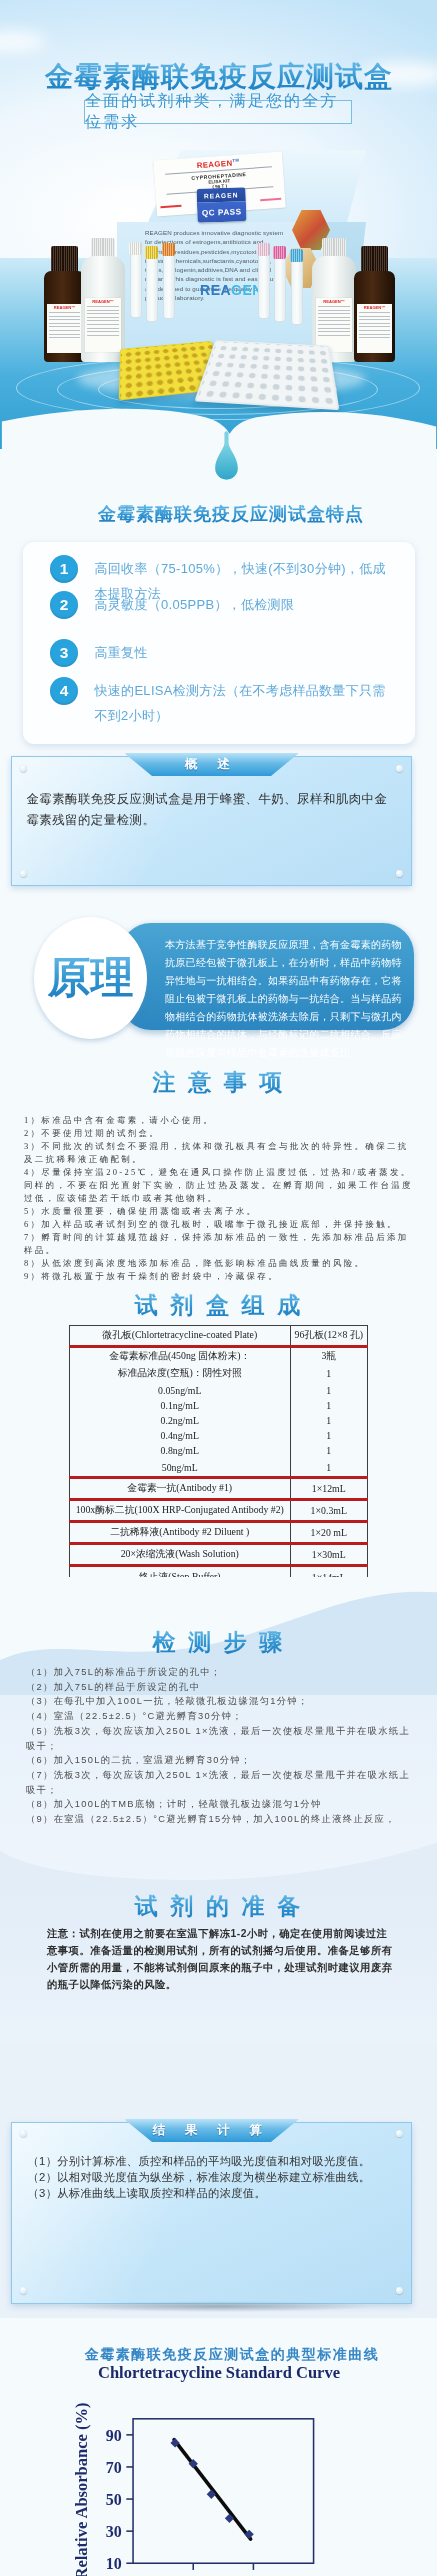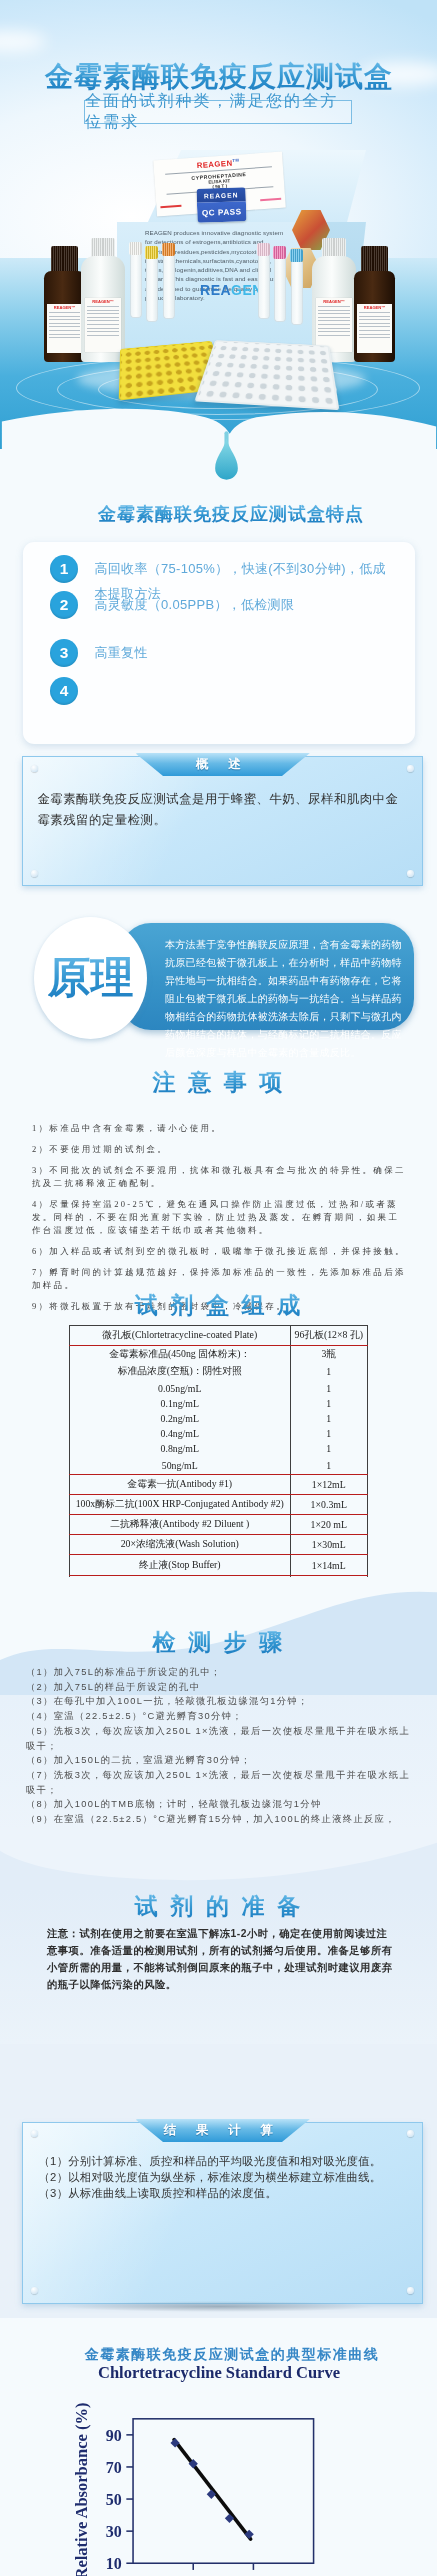--- a/index.html
+++ b/index.html
@@ -81,21 +81,21 @@
   .feat-heading{position:absolute;left:0;top:490px;width:438px;margin:12px;text-align:center;
       font-size:18px;font-weight:bold;letter-spacing:1px;}
   .feat-panel{position:absolute;left:23px;top:542px;width:392px;height:202px;background:#fdfeff;
       border-radius:11.3px;box-shadow:0 2.1px 7.2px rgba(120,160,195,.25);}
   .feat-row{position:absolute;left:27px;display:flex;align-items:flex-start;width:340px;}
   .feat-num{flex:0 0 28px;height:28px;border-radius:50%;background:#29a3dd;color:#fff;
       font-size:15.5px;font-weight:bold;display:flex;align-items:center;justify-content:center;margin-right:16.5px;
       box-shadow:inset 0 -1.5px 2.1px rgba(0,0,0,.12);}
   .feat-text{font-size:13px;line-height:25px;color:#5fa9da;letter-spacing:0.3px;margin-top:1px;}
   
-  .panel{position:absolute;left:22px;width:399px;background:linear-gradient(155deg,#e3f4fd 0%,#c7e7fa 45%,#b7def6 100%);
+  .panel{position:absolute;left:11px;width:399px;background:linear-gradient(155deg,#e3f4fd 0%,#c7e7fa 45%,#b7def6 100%);
       border:0.5px solid #8ec8ec;box-shadow:0 3.1px 6.2px rgba(110,160,200,.35);}
   .panel .sheen{position:absolute;inset:0;background:linear-gradient(115deg,rgba(255,255,255,.55) 0%,rgba(255,255,255,0) 42%);}
   .tab{position:absolute;left:50%;top:-4.1px;transform:translateX(-50%);width:175px;height:23px;
       background:linear-gradient(180deg,#b8e2f8 0%,#66b9e6 45%,#2f9ad8 100%);
       clip-path:polygon(0 0,100% 0,84% 100%,16% 100%);display:flex;align-items:center;justify-content:center;
       border-radius:2.1px;}
   .tab span{color:#fff;font-size:12.4px;font-weight:bold;letter-spacing:8.2px;text-shadow:0 0.5px 1px rgba(0,60,110,.45);}
   .screw{position:absolute;width:6.7px;height:6.7px;border-radius:50%;background:radial-gradient(circle at 35% 30%,#ffffff,#d8e9f5 70%,#9dc2dd);
       box-shadow:0 0.5px 1px rgba(0,0,0,.25);}
   .panel-text{position:absolute;left:14.4px;top:32px;width:369px;font-size:12.4px;line-height:20.6px;color:#333;letter-spacing:0.5px;margin:0;}
@@ -109,25 +109,25 @@
       background:linear-gradient(180deg,#4aa5d4 0%,#3793c8 55%,#2c86c0 100%);box-shadow:0 2.6px 6.2px rgba(60,120,165,.4);}
   .prin-box p{position:absolute;left:45px;top:12.4px;width:238px;margin:0;color:#fff;
       font-size:10px;line-height:18px;letter-spacing:0.3px;}
   .prin-ellipse{position:absolute;left:34px;top:0px;width:113px;height:122px;background:#fff;border-radius:50%;
       box-shadow:0 2.1px 5.2px rgba(90,140,180,.35);display:flex;align-items:center;justify-content:center;}
   .prin-ellipse span{font-size:43px;font-weight:bold;}
   
   .sec-heading{position:absolute;left:0;width:438px;margin:0;text-align:center;
       font-size:23px;font-weight:bold;letter-spacing:3.1px;}
   .notes{position:absolute;left:24px;top:1114px;width:393px;}
-  .notes p{margin:8px;font-size:8.5px;line-height:13px;letter-spacing:2.3px;color:#3c3c3c;
+  .notes p{margin:0;font-size:8.5px;line-height:13px;letter-spacing:2.3px;color:#3c3c3c;
       font-family:"Liberation Serif",serif;}
   .kit-table{position:absolute;left:69px;top:1325px;width:299px;border-collapse:collapse;
       border:1px solid #3f3f3f;font-family:"Liberation Serif",serif;}
-  .kit-table td{border-bottom:1px solid #b91c1c;font-size:9.8px;color:#222;text-align:center;padding:3.1px 2.1px;}
+  .kit-table td{border-bottom:3px solid #b91c1c;font-size:9.8px;color:#222;text-align:center;padding:3.1px 2.1px;}
   .kit-table td.c1{width:74%;border-right:1px solid #3f3f3f;}
   .kit-table tr.nosep td{border-bottom:none;padding:2.1px 2.1px;}
   .steps{position:absolute;left:26px;top:1665px;width:389px;}
   .steps p{margin:0;font-size:9.3px;line-height:14.7px;letter-spacing:1.3px;color:#4c4c4c;}
   .prep-text{position:absolute;left:47px;top:1925px;width:346px;margin:0;
       font-size:10.3px;font-weight:bold;line-height:17px;letter-spacing:0.5px;color:#2e2e2e;}
   
   .curve-zh{position:absolute;left:0;top:2333px;width:438px;margin:13px;text-align:center;
       font-size:14px;font-weight:bold;letter-spacing:1.5px;color:#3687c6;}
   .curve-en{position:absolute;left:0;top:2363px;width:438px;margin:0;text-align:center;
@@ -273,20 +273,21 @@
         <div class="feat-text">高灵敏度（0.05PPB），低检测限</div>
       </div>
 
       <div class="feat-row" style="top: 97px;">
         <div class="feat-num">3</div>
         <div class="feat-text">高重复性</div>
       </div>
 
       <div class="feat-row" style="top: 135px;">
         <div class="feat-num">4</div>
+        <div class="feat-text">快速的ELISA检测方法（在不考虑样品数量下只需不到2小时）</div>
       </div>
     </div>
 
   <div class="panel" style="top:756px;height:128px;">
     <div class="sheen"></div>
     <div class="tab">
         <span>概 述</span>
       </div>
     <div class="screw" style="left:8.2px;top:8.2px;"></div>
     <div class="screw" style="right:8.2px;top:8.2px;"></div>
@@ -304,22 +305,24 @@
     </div>
   </div>
 
   <h2 class="sec-heading grad-text" style="top:1067px;">注 意 事 项</h2>
   <div class="notes">
 
   <p>1）标准品中含有金霉素，请小心使用。</p>
       <p>2）不要使用过期的试剂盒。</p>
       <p>3）不同批次的试剂盒不要混用，抗体和微孔板具有盒与批次的特异性。确保二抗及二抗稀释液正确配制。</p>
       <p>4）尽量保持室温20-25℃，避免在通风口操作防止温度过低，过热和/或者蒸发。同样的，不要在阳光直射下实验，防止过热及蒸发。在孵育期间，如果工作台温度过低，应该铺垫若干纸巾或者其他物料。</p>
+      <p>5）水质量很重要，确保使用蒸馏或者去离子水。</p>
       <p>6）加入样品或者试剂到空的微孔板时，吸嘴靠于微孔接近底部，并保持接触。</p>
       <p>7）孵育时间的计算越规范越好，保持添加标准品的一致性，先添加标准品后添加样品。</p>
+      <p>8）从低浓度到高浓度地添加标准品，降低影响标准品曲线质量的风险。</p>
       <p>9）将微孔板置于放有干燥剂的密封袋中，冷藏保存。</p>
     </div>
 
   <h2 class="sec-heading grad-text" style="top:1290px;">试 剂 盒 组 成</h2>
   <table class="kit-table">
     <tbody>
 
         <tr class="kit-row">
           <td class="c1">微孔板(Chlortetracycline-coated Plate)</td>
           <td class="c2">96孔板(12×8 孔)</td>

